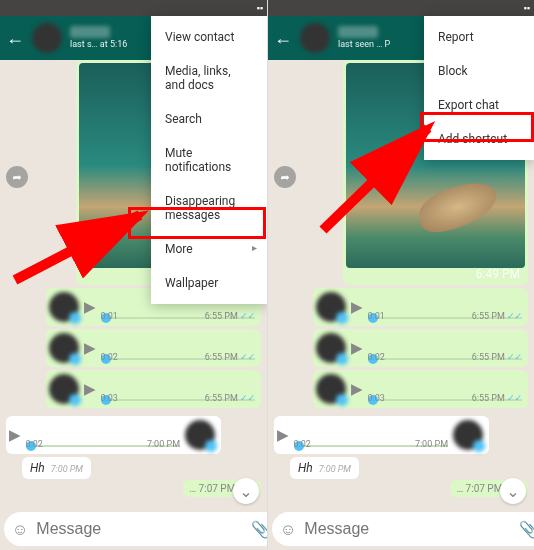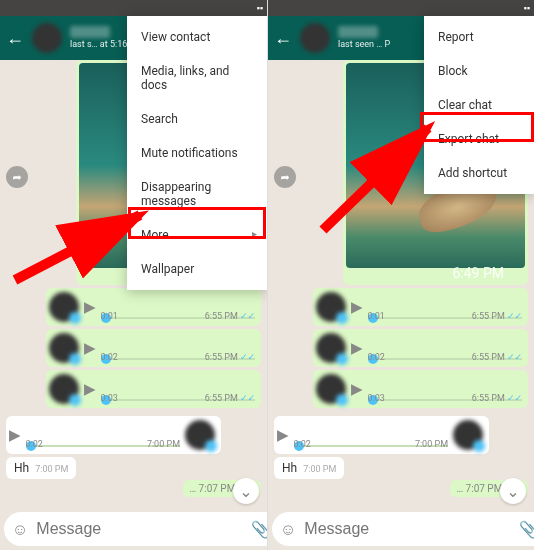--- a/index.html
+++ b/index.html
@@ -12,41 +12,41 @@
   .back-arrow { font-size: 18px; }
   .avatar-small { width: 30px; height: 30px; border-radius: 50%; background: #333; filter: blur(2px); }
   .contact { flex: 1; display: flex; flex-direction: column; line-height: 1.1; min-width: 0; }
   .contact-name { font-size: 13px; font-weight: 500; filter: blur(2px); background: rgba(255,255,255,0.3); height: 12px; width: 40px; border-radius: 2px; margin-bottom: 2px; }
   .contact-status { font-size: 9px; opacity: 0.9; white-space: nowrap; overflow: hidden; text-overflow: ellipsis;}
   .chat-body { position: absolute; top: 60px; bottom: 38px; left: 0; right: 0; overflow: hidden; }
   .photo-msg { position: absolute; top: 0; right: 6px; width: 185px; height: 225px; background: #dcf8c6; border-radius: 6px; padding: 3px; }
   .photo { width: 100%; height: calc(100% - 14px); border-radius: 4px; background: linear-gradient(180deg, #1a5f5a 0%, #2a8a7f 50%, #c4a574 70%, #4a8a6a 85%, #2a6a5a 100%); position: relative; overflow:hidden;}
   .photo::after { content:""; position:absolute; bottom:20%; left:40%; width:80px; height:40px; background: radial-gradient(ellipse at center, #d4b886 0%, #a8875f 80%); border-radius: 50% 40% 60% 30%; transform: rotate(-15deg);}
   .forward-badge { position: absolute; left: 6px; top: 106px; width: 22px; height: 22px; border-radius: 50%; background: rgba(120,120,120,0.6); display:flex;align-items:center;justify-content:center;color:#fff;font-size:11px;}
-  .photo-time { position: absolute; bottom: 4px; right: 24px; font-size: 14px; color: rgba(255,255,255,0.9); }
+  .photo-time { position: absolute; bottom: 4px; right: 8px; font-size: 12px; color: rgba(255,255,255,0.9); }
   .voice-msg { position: absolute; right: 6px; width: 215px; height: 38px; background: #dcf8c6; border-radius: 6px; display: flex; align-items: center; padding: 3px 6px 3px 3px; gap: 5px; }
   .vm-avatar { width: 30px; height: 30px; border-radius: 50%; background: #333; filter: blur(2px); position:relative;}
   .vm-mic { position:absolute; bottom:-2px; right:-2px; width:12px;height:12px;border-radius:50%;background:#4fc3f7;filter:none;}
   .vm-play { color: #888; font-size: 15px; }
   .vm-track { flex:1; position:relative; height:24px; display:flex; flex-direction:column; justify-content:flex-end;}
   .vm-line { height:2px; background:#c4e0b4; position:relative;}
   .vm-dot { width:10px;height:10px;border-radius:50%;background:#4fc3f7;position:absolute;top:-4px;left:0;}
   .vm-dur { position:absolute; bottom:-2px; left:0; font-size:9px; color:#888;}
   .vm-time { position:absolute; bottom:-2px; right:0; font-size:9px; color:#888;}
   .ticks { color:#4fc3f7; font-size:9px; margin-left:2px;}
   .voice-msg.recv { background:#fff; left:6px; right:auto; }
   .voice-msg.recv .vm-avatar { order: 2; }
-  .recv-text { position:absolute; left:6px; background:#fff; border-radius:6px; padding:4px 8px; font-size:12px; color:#333;}
+  .recv-text { position:absolute; left:22px; background:#fff; border-radius:6px; padding:4px 8px; font-size:12px; color:#333;font-style:italic;}
   .recv-text .t { font-size:9px; color:#aaa; margin-left:6px;}
   .sent-text { position:absolute; right:6px; background:#dcf8c6; border-radius:6px; padding:3px 6px; font-size:10px; color:#888;}
   .scroll-down { position:absolute; bottom:46px; right:8px; width:26px;height:26px;border-radius:50%;background:#fff;box-shadow:0 1px 3px rgba(0,0,0,0.2);display:flex;align-items:center;justify-content:center;color:#888;}
   .input-bar { position:absolute; bottom:4px; left:4px; right:4px; height:34px; display:flex; gap:4px; align-items:center;}
   .input-pill { flex:1; background:#fff; border-radius:18px; height:34px; display:flex; align-items:center; padding:0 8px; gap:8px; color:#888;}
   .input-pill input { flex:1; border:none; outline:none; font-size:16px; color:#444; background:transparent;}
-  .menu { position:absolute; top:16px; right:0; width:140px; background:#fff; box-shadow:0 2px 12px rgba(0,0,0,0.25); z-index:20; padding:4px 0;}
+  .menu { position:absolute; top:16px; right:0; width:116px; background:#fff; box-shadow:0 2px 12px rgba(0,0,0,0.25); z-index:20; padding:4px 0;}
   .menu-item { padding:10px 14px; font-size:12px; color:#333; position:relative;}
   .menu-item .chev { position:absolute; right:10px; top:10px; color:#888; font-size:10px;}
   .highlight { position:absolute; border:3px solid #ff0000; z-index:30; pointer-events:none;}
   .arrow { position:absolute; z-index:25; pointer-events:none;}
 </style>
 </head>
 <body>
 
 <div class="panes">
 
@@ -166,21 +166,20 @@
       <span class="back-arrow">←</span>
       <div class="avatar-small"></div>
       <div class="contact">
         <div class="contact-name"></div>
         <div class="contact-status"><span>last seen</span> … <span>P</span></div>
       </div>
     </div>
     <div class="menu" style="width:110px;">
       <div class="menu-item">Report</div>
       <div class="menu-item">Block</div>
-      <div class="menu-item">Clear chat</div>
       <div class="menu-item">Export chat</div>
       <div class="menu-item">Add shortcut</div>
     </div>
     <div class="highlight" style="top:112px;left:152px;width:114px;height:30px;"></div>
     <svg class="arrow" style="top:110px;left:50px;width:130px;height:130px;">
       <defs>
           <marker id="ah2" markerWidth="10" markerHeight="10" refX="8" refY="3" orient="auto">
             <path d="M0,0 L0,6 L9,3 z" fill="#ff0000"></path>
           </marker>
         </defs>

